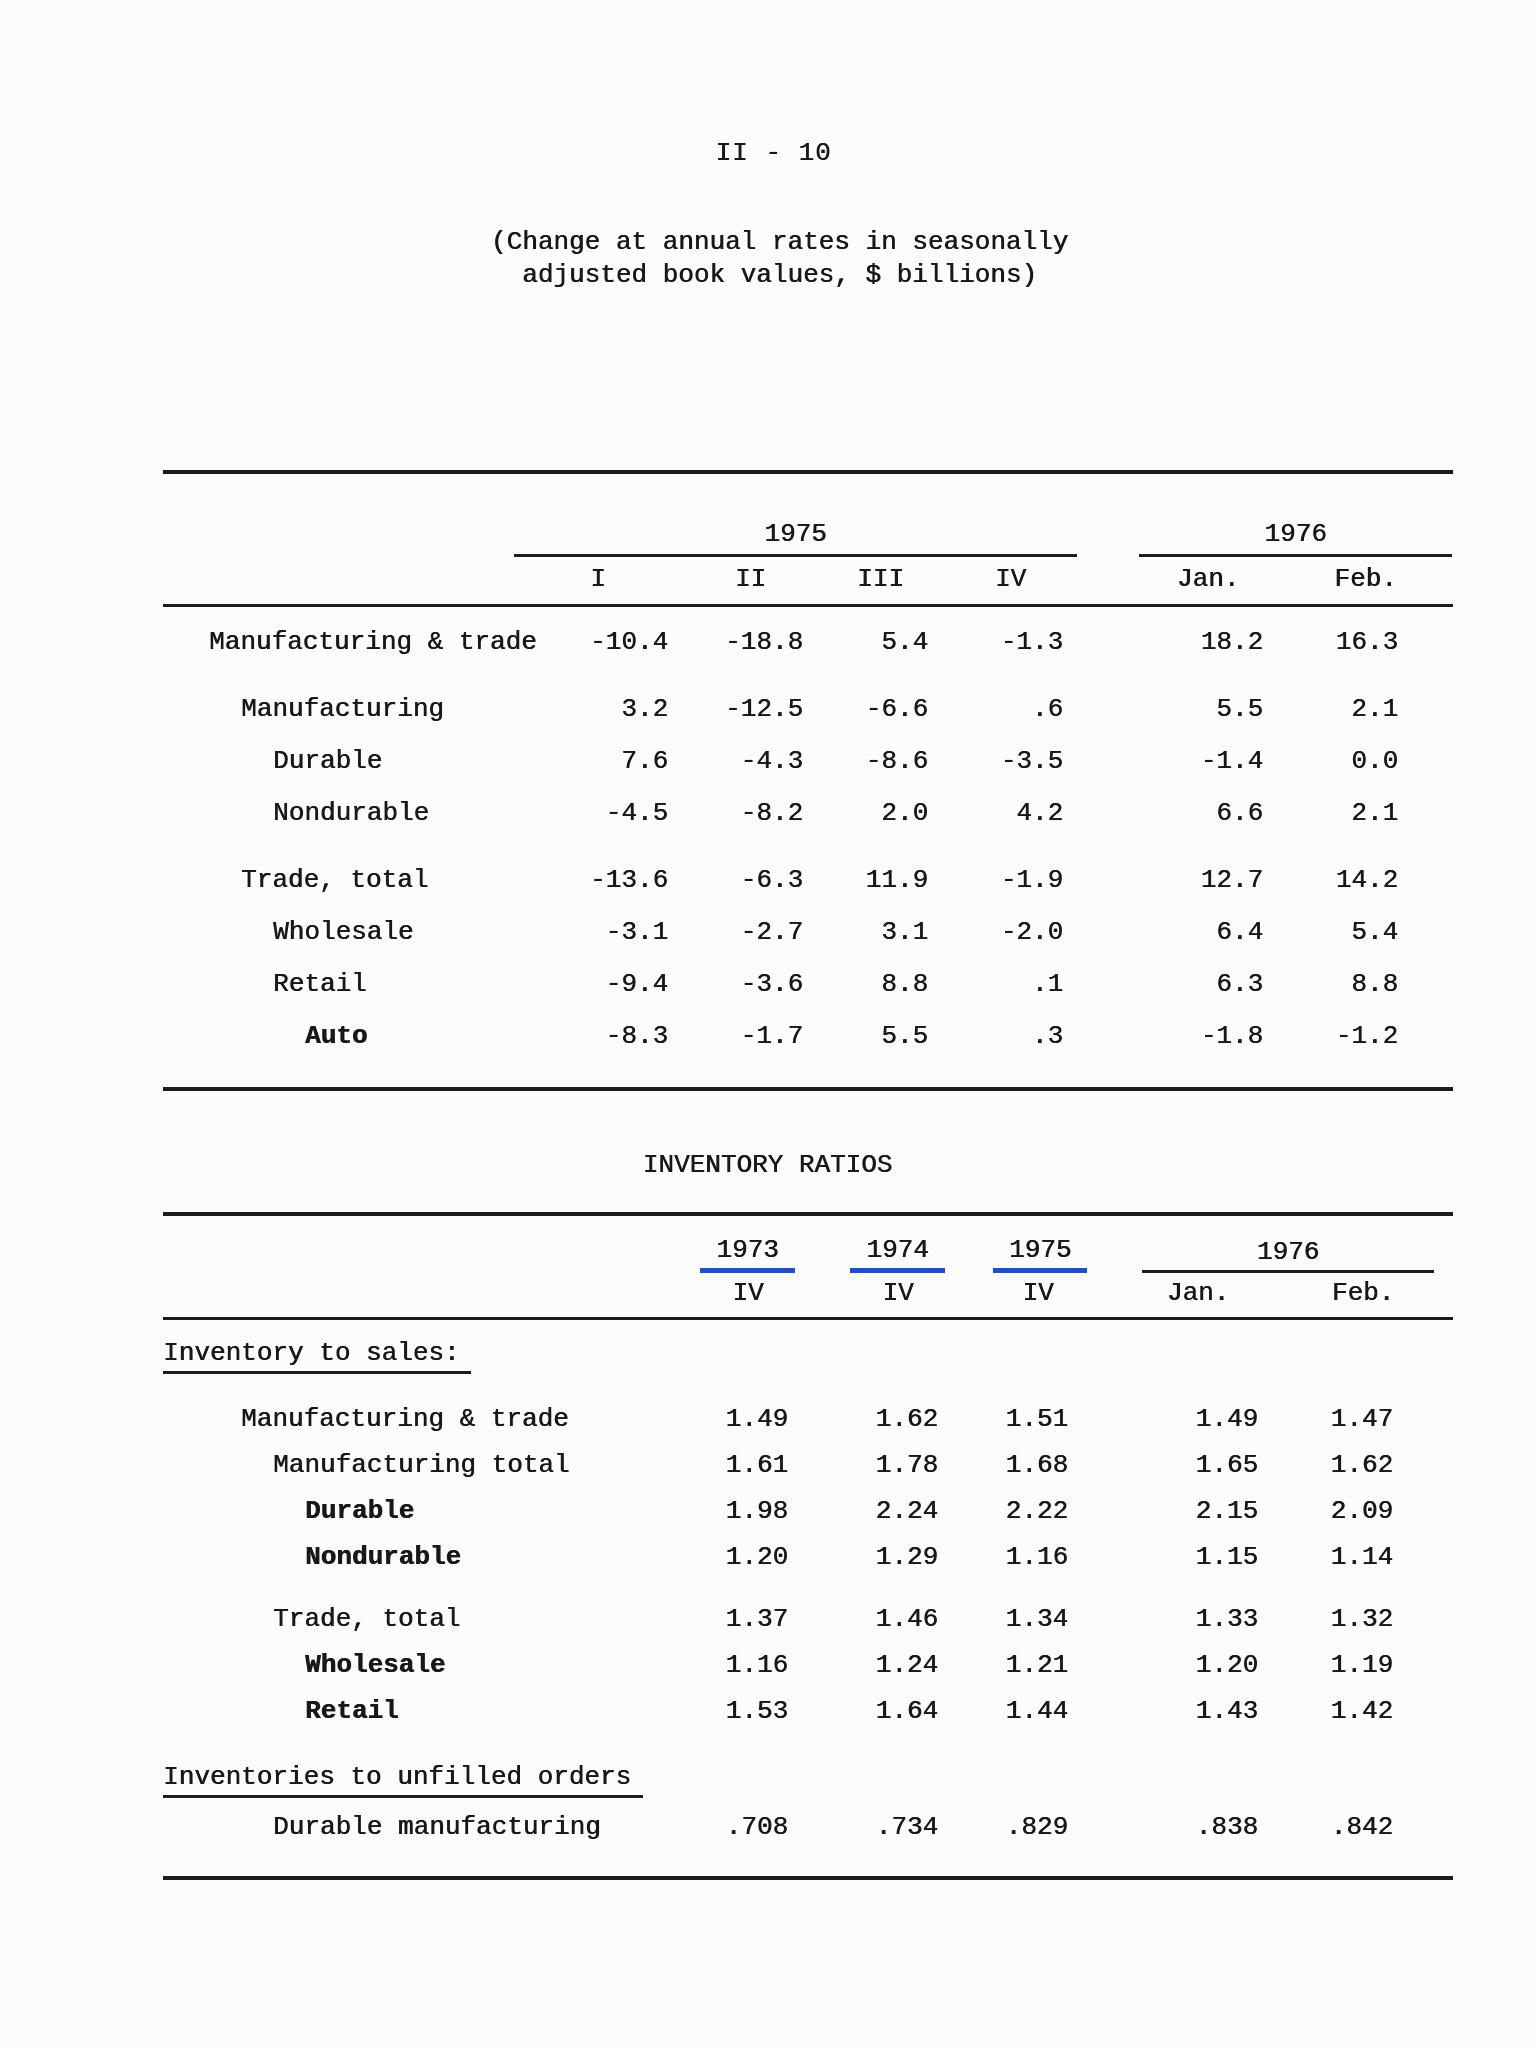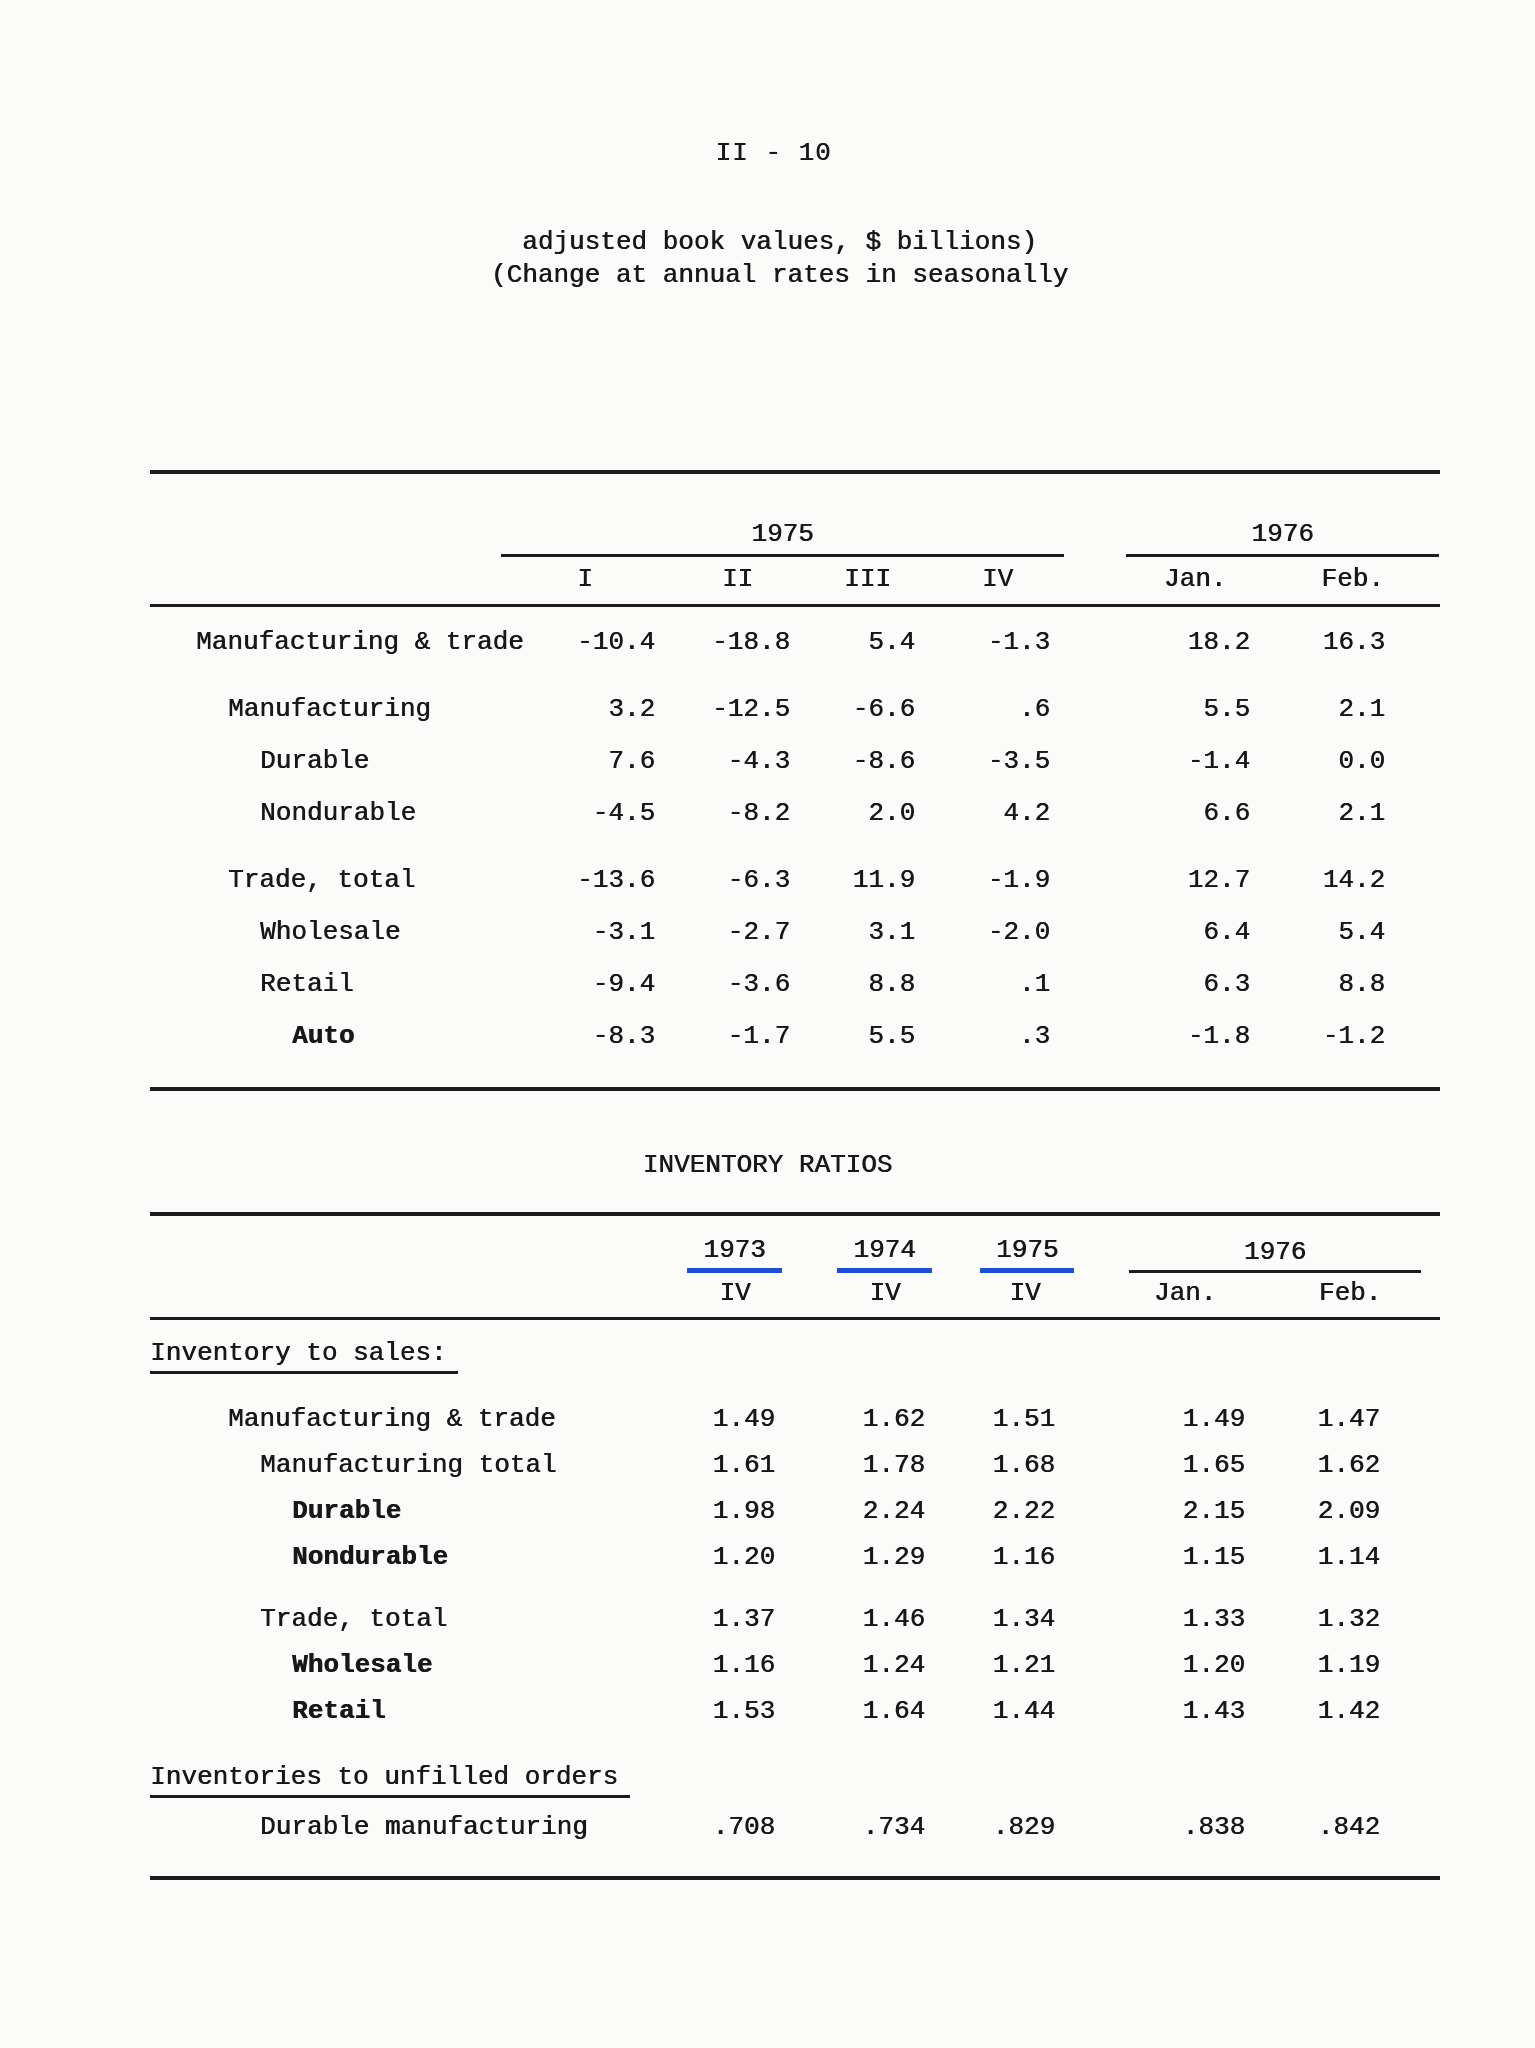--- a/index.html
+++ b/index.html
@@ -27,21 +27,21 @@
     position: absolute; top: 226px; left: 0; right: 0;
     text-align: center;
     padding-left: 24px;
     line-height: 33px;
   }
   .t2-title {
     position: absolute; top: 1150px; left: 0; right: 0;
     text-align: center;
   }
 
-  table { border-collapse: collapse; table-layout: fixed; }
+  table { border-collapse: collapse; table-layout: fixed; margin-left: 13px; }
 
   
   .t1 {
     position: absolute; left: 150px; top: 470px; width: 1290px;
     border-top: 4px solid #1c1c1c;
     border-bottom: 4px solid #1c1c1c;
   }
   .t1 col.c-lbl { width: 350px; }
   .t1 col.c-q1  { width: 170px; }
   .t1 col.c-q2  { width: 135px; }
@@ -124,22 +124,22 @@
   }
 </style>
 </head>
 <body>
 
 <div class="page">
 
   <div class="page-number">II - 10</div>
 
   <div class="title-block">
+    <div>(Change at annual rates in seasonally</div>
     <div>adjusted book values, $ billions)</div>
-    <div>(Change at annual rates in seasonally</div>
   </div>
 
   <table class="t1">
     <colgroup>
       <col class="c-lbl">
         <col class="c-q1">
         <col class="c-q2">
         <col class="c-q3">
         <col class="c-q4">
         <col class="c-gap">

